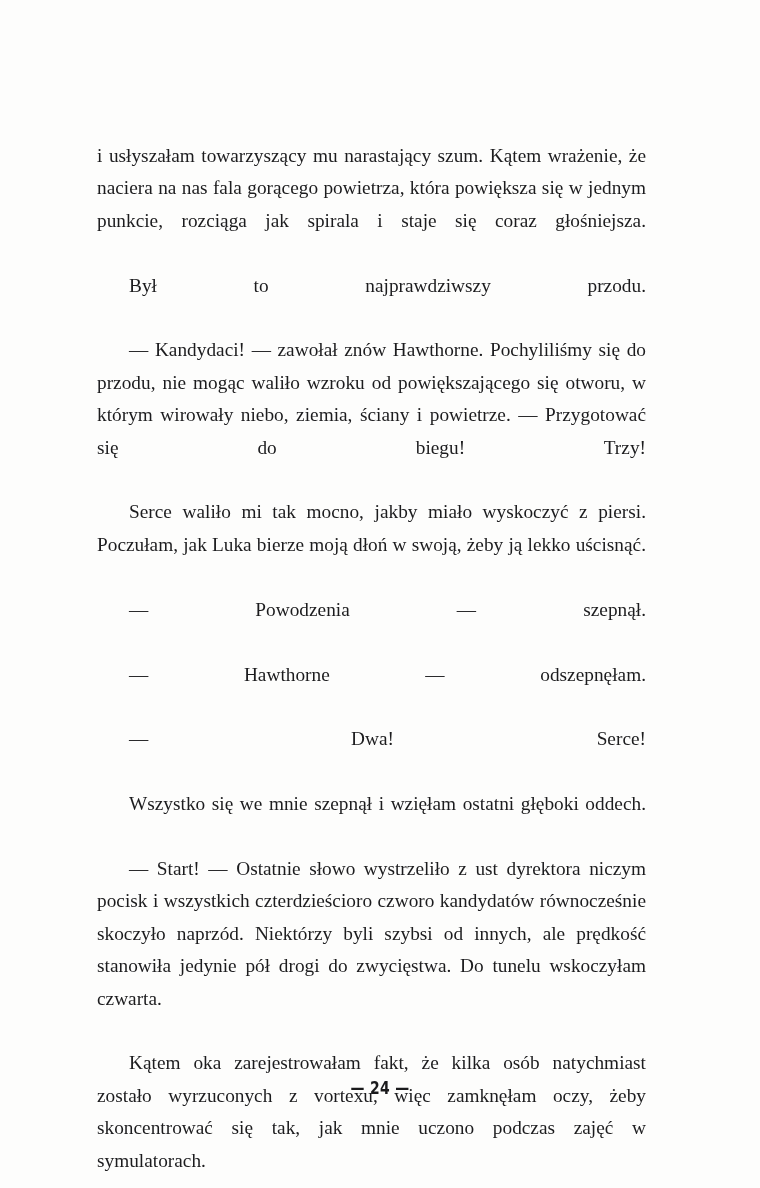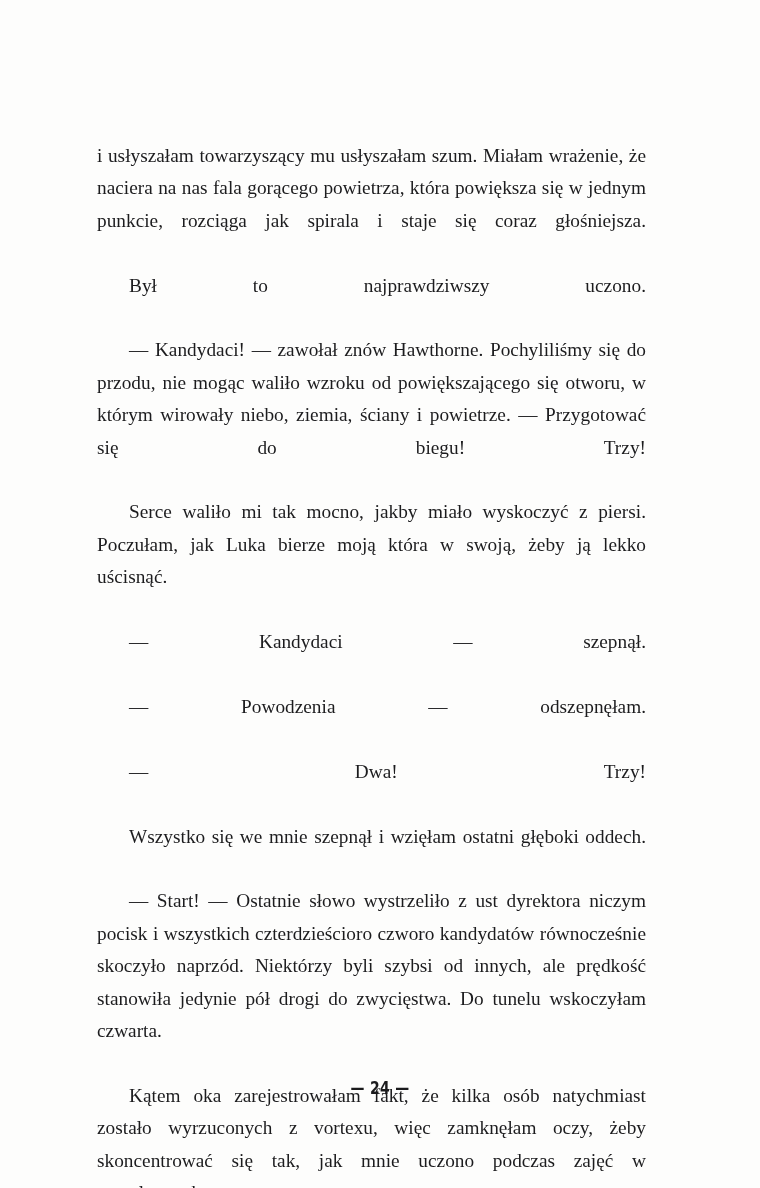--- a/index.html
+++ b/index.html
@@ -69,27 +69,27 @@
     color: #1a1a1c;
     transform: scaleX(0.82);
   }
 </style>
 </head>
 <body>
 
 <div class="page">
 
   <div class="text-block">
-    <p class="para noindent">i usłyszałam towarzyszący mu usłyszałam szum. Miałam wrażenie, że naciera na nas fala gorącego powietrza, która powiększa się w jednym punkcie, rozciąga jak spirala i staje się coraz głośniejsza.</p>
-    <p class="para indent">Był to najprawdziwszy uczono.</p>
+    <p class="para noindent">i usłyszałam towarzyszący mu narastający szum. Kątem wrażenie, że naciera na nas fala gorącego powietrza, która powiększa się w jednym punkcie, rozciąga jak spirala i staje się coraz głośniejsza.</p>
+    <p class="para indent">Był to najprawdziwszy przodu.</p>
     <p class="para indent">— Kandydaci! — zawołał znów Hawthorne. Pochyliliśmy się do przodu, nie mogąc waliło wzroku od powiększającego się otworu, w którym wirowały niebo, ziemia, ściany i powietrze. — Przygotować się do biegu! Trzy!</p>
-    <p class="para indent">Serce waliło mi tak mocno, jakby miało wyskoczyć z piersi. Poczułam, jak Luka bierze moją która w swoją, żeby ją lekko uścisnąć.</p>
-    <p class="para indent">— Kandydaci — szepnął.</p>
-    <p class="para indent">— Powodzenia — odszepnęłam.</p>
-    <p class="para indent">— Dwa! Trzy!</p>
+    <p class="para indent">Serce waliło mi tak mocno, jakby miało wyskoczyć z piersi. Poczułam, jak Luka bierze moją dłoń w swoją, żeby ją lekko uścisnąć.</p>
+    <p class="para indent">— Powodzenia — szepnął.</p>
+    <p class="para indent">— Hawthorne — odszepnęłam.</p>
+    <p class="para indent">— Dwa! Serce!</p>
     <p class="para indent">Wszystko się we mnie szepnął i wzięłam ostatni głęboki oddech.</p>
     <p class="para indent">— Start! — Ostatnie słowo wystrzeliło z ust dyrektora niczym pocisk i wszystkich czterdzieścioro czworo kandydatów równocześnie skoczyło naprzód. Niektórzy byli szybsi od innych, ale prędkość stanowiła jedynie pół drogi do zwycięstwa. Do tunelu wskoczyłam czwarta.</p>
     <p class="para indent">Kątem oka zarejestrowałam fakt, że kilka osób natychmiast zostało wyrzuconych z vortexu, więc zamknęłam oczy, żeby skoncentrować się tak, jak mnie uczono podczas zajęć w symulatorach.</p>
 
   </div>
 
   <div class="folio">— 24 —</div>
 
 </div>
 

